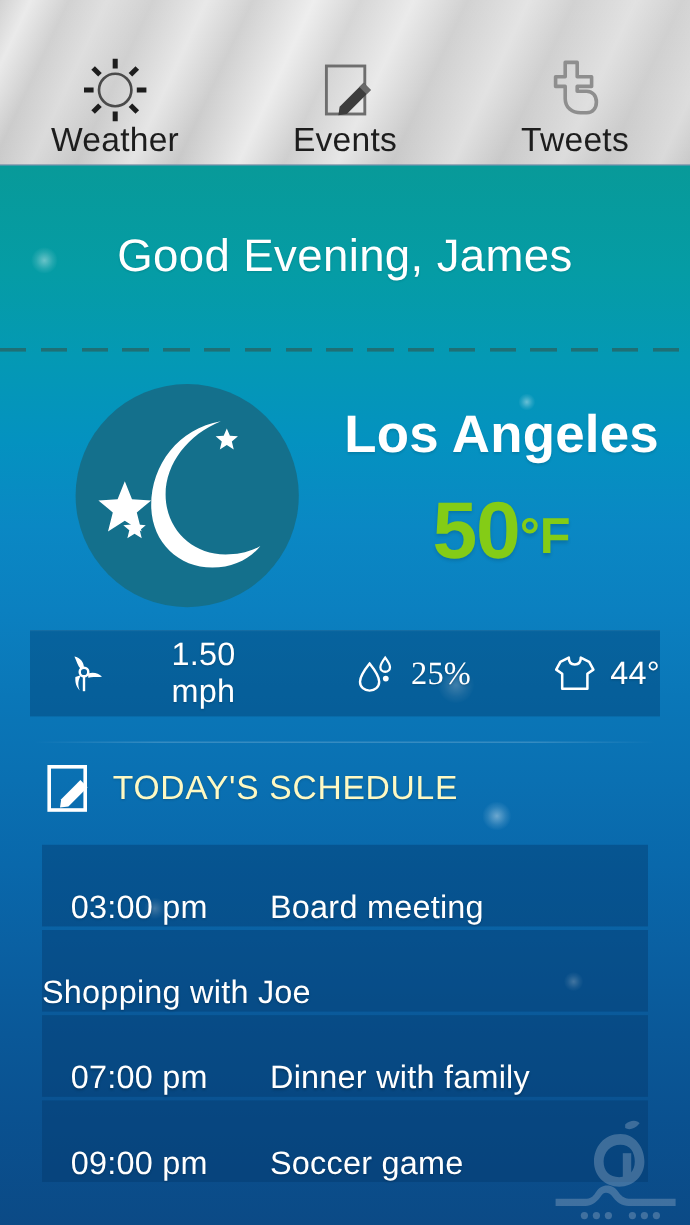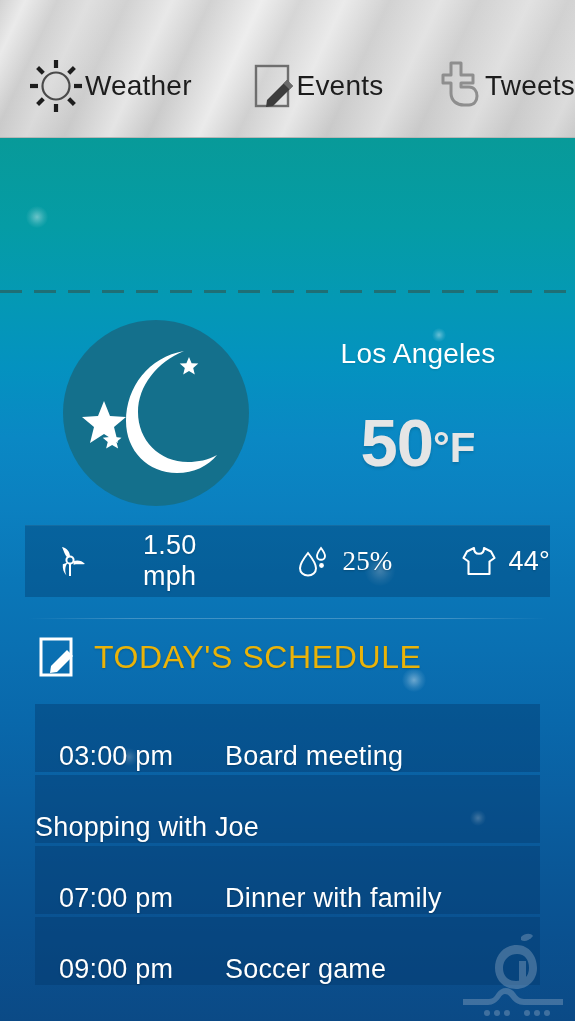--- a/index.html
+++ b/index.html
@@ -24,23 +24,23 @@
         rgba(255,255,255,0.10) 47%, rgba(255,255,255,0.55) 54%,
         rgba(255,255,255,0.00) 61%, rgba(255,255,255,0.40) 69%,
         rgba(255,255,255,0.00) 75%, rgba(255,255,255,0.35) 83%,
         rgba(255,255,255,0.00) 89%, rgba(255,255,255,0.30) 96%,
         rgba(255,255,255,0.00) 100%),
       linear-gradient(180deg, #d2d2d2 0%, #cfcfcf 55%, #c9c9c9 100%);
     display:flex; align-items:flex-end;
     border-bottom:1px solid #b6b6b6;
   }
   .nav-item {
-    flex:1; display:flex; flex-direction:row;
-    align-items:center; justify-content:flex-end;
-    padding-bottom:24px; cursor:pointer;
+    flex:1; display:flex; flex-direction:column;
+    align-items:center; justify-content:center;
+    padding-bottom:4px; cursor:pointer;
   }
   .nav-icon { height:54px; display:flex; align-items:center; justify-content:center; }
   .nav-label {
     font-size:28px; color:#1d1d1d; letter-spacing:0.2px; line-height:1.1;
   }
 
   
   #sky {
     position:absolute; top:138px; left:0; width:575px; height:883px;
     background:linear-gradient(180deg,
@@ -88,26 +88,26 @@
   #current {
     position:absolute; top:300px; left:0; width:575px; height:225px;
   }
   #moon-badge {
     position:absolute; left:63px; top:20px; width:186px; height:186px;
     border-radius:50%; background:#14708c;
     display:flex; align-items:center; justify-content:center;
   }
   #city-name {
     position:absolute; left:278px; top:38px; width:280px;
-    font-size:28px; color:#ffffff; font-weight:400; letter-spacing:0.2px;
+    font-size:44px; color:#ffffff; font-weight:700; letter-spacing:0.2px;
     text-shadow:0 1px 2px rgba(0,0,0,0.12); text-align:center;
   }
   #temperature {
     position:absolute; left:278px; top:104px; width:280px; text-align:center;
-    color:#e5e5e5; text-shadow:0 2px 3px rgba(0,0,0,0.14);
+    color:#84cc16; text-shadow:0 2px 3px rgba(0,0,0,0.14);
   }
   #temp-value { font-size:67px; font-weight:bold; letter-spacing:-1px; }
   #temp-unit  { font-size:42px; font-weight:bold; vertical-align:super; position:relative; top:2px; }
 
   
   #stats-bar {
     position:absolute; top:525px; left:25px; width:525px; height:72px;
     background:rgba(2,62,112,0.42);
     display:flex; align-items:center;
     box-shadow:inset 0 1px 0 rgba(255,255,255,0.06);
@@ -127,21 +127,21 @@
     background:linear-gradient(to right, rgba(255,255,255,0.00), rgba(255,255,255,0.22) 20%, rgba(255,255,255,0.22) 80%, rgba(255,255,255,0.00));
   }
 
   
   #schedule-header {
     position:absolute; top:636px; left:38px;
     display:flex; align-items:center;
   }
   #schedule-header-icon { margin-right:16px; display:flex; align-items:center; }
   #schedule-header-label {
-    font-size:32px; color:#eab308; letter-spacing:0.6px;
+    font-size:28px; color:#fef9c3; letter-spacing:0.6px;
     text-shadow:0 1px 2px rgba(0,0,0,0.18);
   }
 
   #schedule-list {
     position:absolute; top:704px; left:35px; width:505px;
   }
   .schedule-row {
     position:relative; height:68px; margin-bottom:3px;
     background:rgba(2,56,104,0.40);
     display:flex; align-items:flex-end; cursor:pointer;
@@ -216,20 +216,21 @@
   <div id="sky">
     <div class="bokeh" style="left:26px;  top:68px;  width:22px; height:22px;"></div>
     <div class="bokeh" style="left:432px; top:190px; width:14px; height:14px;"></div>
     <div class="bokeh" style="left:365px; top:418px; width:30px; height:30px;"></div>
     <div class="bokeh" style="left:402px; top:530px; width:24px; height:24px;"></div>
     <div class="bokeh" style="left:120px; top:610px; width:18px; height:18px;"></div>
     <div class="bokeh" style="left:470px; top:672px; width:16px; height:16px;"></div>
   </div>
 
   <div id="greeting-block">
+    <div id="greeting-title">Good Evening, James</div>
   </div>
   <div id="divider"></div>
 
   <div id="current">
 
     <div id="moon-badge">
       <svg width="168" height="168" viewBox="0 0 168 168">
         <path d="M112 22 C77 28 54 58 54 92 C54 122 76 144 105 144
                  C122 144 136 137 145 126
                  C136 131 126 133 116 133

